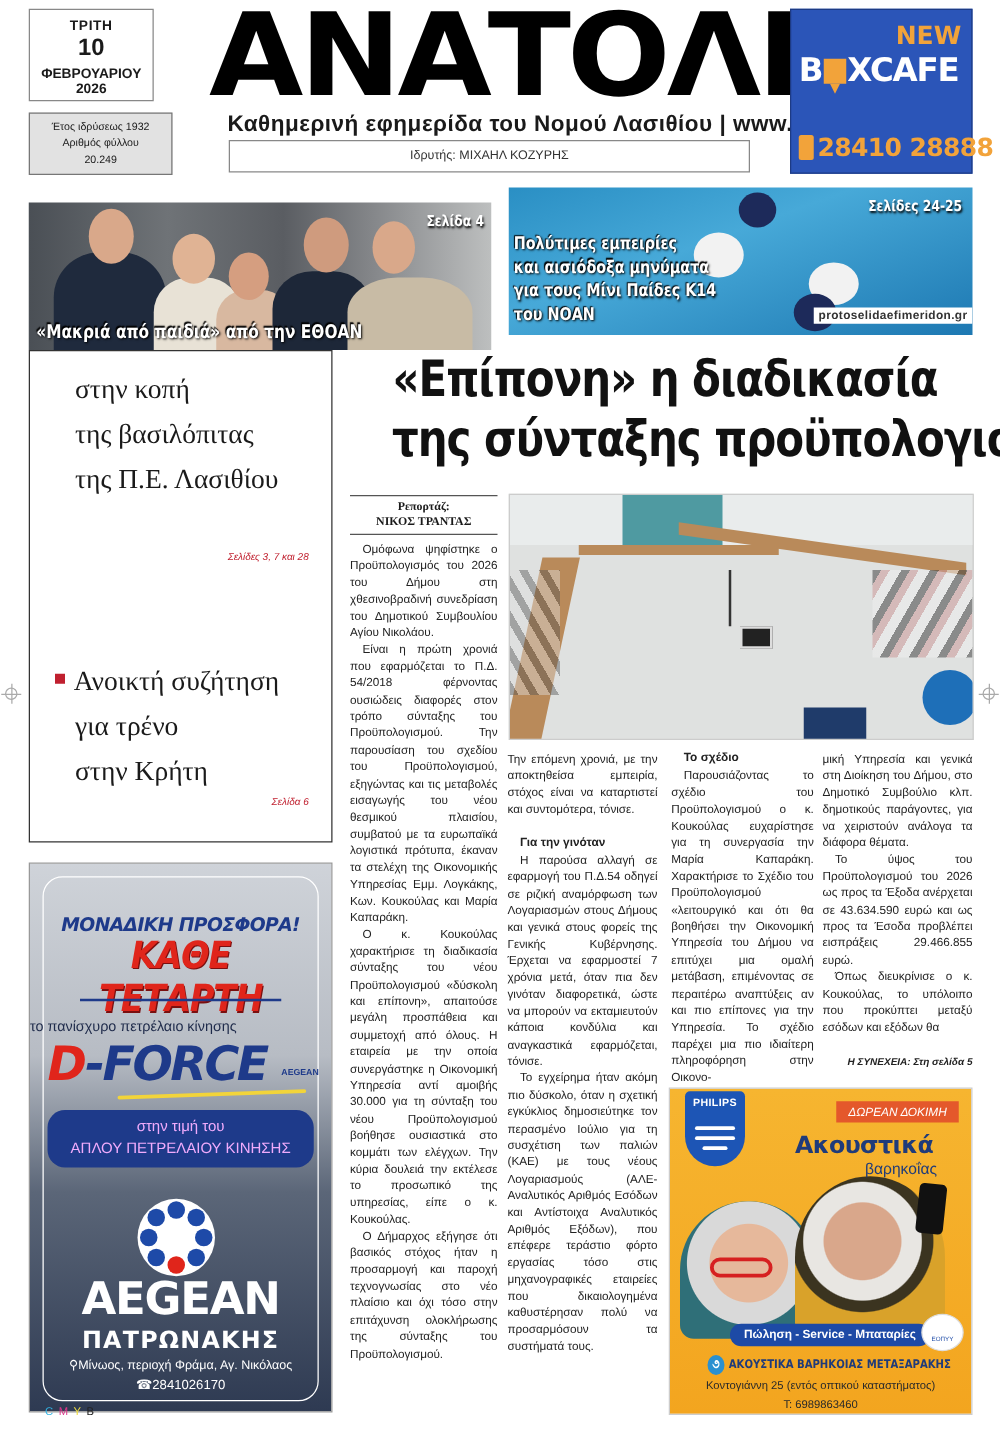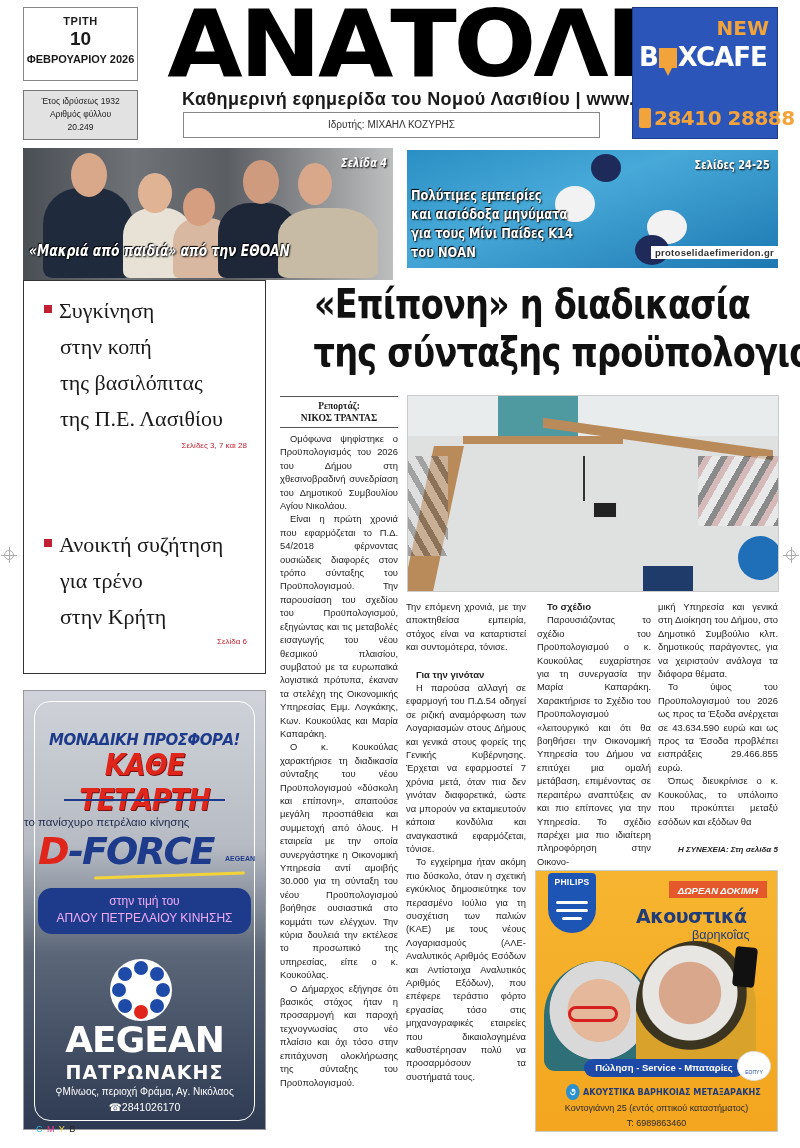--- a/index.html
+++ b/index.html
@@ -1,52 +1,52 @@
 <!DOCTYPE html>
 <html><head>
 <meta charset="utf-8">
 <style>
   * { box-sizing: border-box; margin: 0; padding: 0; }
   html, body { width: 800px; height: 1148px; background: #ffffff; overflow: hidden; }
   body { position: relative; font-family: "Liberation Sans", sans-serif; color: #1a1a1a; }
   .abs { position: absolute; }
 
   
-  .datebox { left: 23px; top: 7px; width: 115px; height: 74px; border: 1px solid #888; text-align: center; background: #fff; }
+  .datebox { left: 23px; top: 7px; width: 100px; height: 74px; border: 1px solid #888; text-align: center; background: #fff; }
   .datebox .dow { font-size: 11px; font-weight: bold; margin-top: 7px; letter-spacing: 0.5px; }
   .datebox .day { font-size: 19px; font-weight: bold; margin-top: 1px; line-height: 22px; }
   .datebox .month { font-size: 11px; font-weight: bold; margin-top: 3px; }
   .issuebox { left: 23px; top: 90px; width: 115px; height: 50px; border: 1px solid #777; background: #e2e2e2; text-align: center; font-size: 8.5px; line-height: 13px; padding-top: 4px; }
   .logo { left: 180px; top: 2px; width: 425px; height: 86px; font-family: "DejaVu Sans", sans-serif; font-weight: bold; font-size: 92px; line-height: 86px; letter-spacing: -3px; text-align: center; transform: scaleX(1.06); transform-origin: center; color: #000; }
   .tagline { left: 182px; top: 89px; width: 425px; font-size: 18px; font-weight: bold; letter-spacing: 0.4px; white-space: nowrap; }
   .founderbox { left: 183px; top: 112px; width: 417px; height: 26px; border: 1px solid #888; text-align: center; font-size: 10px; line-height: 24px; color: #333; }
 
   .boxcafe { left: 632px; top: 7px; width: 146px; height: 132px; background: #2b55b8; border: 1px solid #1d3b85; }
   .boxcafe .new { position: absolute; right: 8px; top: 8px; color: #f2a33a; font-weight: bold; font-size: 20px; font-family: "DejaVu Sans", sans-serif; }
   .boxcafe .brand { position: absolute; left: 6px; top: 34px; color: #fff; font-weight: bold; font-size: 26px; font-family: "DejaVu Sans", sans-serif; letter-spacing: -1px; white-space: nowrap; }
   .boxcafe .brand .o { display: inline-block; width: 18px; height: 20px; background: #f2a33a; vertical-align: -2px; margin: 0 1px; position: relative; }
   .boxcafe .brand .o::after { content: ""; position: absolute; left: 5px; bottom: -8px; border-left: 4px solid transparent; border-right: 4px solid transparent; border-top: 8px solid #f2a33a; }
   .boxcafe .phone { position: absolute; left: 6px; bottom: 8px; color: #f2a33a; font-weight: bold; font-size: 20px; font-family: "DejaVu Sans", sans-serif; white-space: nowrap; letter-spacing: -0.5px; }
   .boxcafe .phone .ph { display: inline-block; width: 12px; height: 20px; background: #f2a33a; border-radius: 2px; vertical-align: -3px; margin-right: 3px; }
 
   
-  .banner1 { left: 23px; top: 148px; width: 370px; height: 132px; background: linear-gradient(90deg, #4a4f55 0%, #6f7377 30%, #5a5d62 55%, #86888b 75%, #bdbfbf 100%); overflow: hidden; font-style: italic; }
+  .banner1 { left: 23px; top: 162px; width: 370px; height: 118px; background: linear-gradient(90deg, #4a4f55 0%, #6f7377 30%, #5a5d62 55%, #86888b 75%, #bdbfbf 100%); overflow: hidden; }
   .banner2 { left: 407px; top: 150px; width: 371px; height: 118px; background: linear-gradient(160deg, #2a8fc4 0%, #47a9d8 40%, #1d78b2 100%); overflow: hidden; }
   .person { position: absolute; border-radius: 40% 40% 10% 10%; }
   .head { position: absolute; border-radius: 50%; background: #d9a88a; }
   .cap { position: absolute; border-radius: 50%; }
   .banner-cap { position: absolute; color: #fff; font-weight: bold; font-family: "DejaVu Sans", sans-serif; text-shadow: 1px 1px 2px #000, -1px -1px 1px #000; transform: scaleX(0.82); transform-origin: left; white-space: nowrap; }
   .banner-page { position: absolute; color: #fff; font-weight: bold; font-family: "DejaVu Sans", sans-serif; font-size: 12px; text-shadow: 1px 1px 2px #000; transform: scaleX(0.82); transform-origin: right; white-space: nowrap; }
   .watermark { position: absolute; right: 0; top: 96px; background: #fff; padding: 1px 4px; font-size: 9.5px; font-weight: bold; color: #333; letter-spacing: 0.3px; }
 
   
   .teasers { left: 23px; top: 280px; width: 243px; height: 394px; border: 1.5px solid #333; }
   .teaser { position: absolute; left: 20px; font-family: "Liberation Serif", serif; font-size: 22px; line-height: 36px; color: #1a1a1a; }
   .teaser .bullet { display: inline-block; width: 8px; height: 8px; background: #c0202f; margin-right: 7px; vertical-align: 5px; margin-left: -16px; }
-  .teaser-page { position: absolute; right: 18px; font-size: 8px; color: #c0202f; }
+  .teaser-page { position: absolute; right: 18px; font-size: 8px; color: #c0202f; font-style: italic; }
 
   
   .headline { left: 272px; top: 280px; width: 520px; text-align: center; font-family: "DejaVu Sans", sans-serif; font-weight: bold; font-size: 40px; line-height: 48px; letter-spacing: -1px; transform: scaleX(0.84); transform-origin: center; color: #111; white-space: nowrap; }
 
   
   .byline { left: 280px; top: 396px; width: 118px; border-top: 1px solid #555; border-bottom: 1px solid #555; text-align: center; font-family: "Liberation Serif", serif; font-size: 9.5px; font-weight: bold; line-height: 12px; padding: 3px 0; }
   .col { position: absolute; font-size: 9.4px; line-height: 13.4px; text-align: justify; color: #222; hyphens: manual; }
   .col p { text-indent: 10px; }
   .col h4 { font-size: 9.5px; font-weight: bold; margin: 10px 0 0 10px; }
   .col h4.first { margin-top: 0; }
@@ -71,21 +71,21 @@
   .aegean .petal { position: absolute; width: 14px; height: 14px; border-radius: 50%; background: #1e4aa8; }
   .aegean .wordmark { position: absolute; left: 0; right: 0; top: 328px; text-align: center; color: #fff; font-weight: bold; font-size: 36px; font-family: "DejaVu Sans", sans-serif; letter-spacing: -1px; }
   .aegean .sub { position: absolute; left: 0; right: 0; top: 370px; text-align: center; color: #fff; font-weight: bold; font-size: 19px; letter-spacing: 1px; font-family: "DejaVu Sans", sans-serif; }
   .aegean .addr { position: absolute; left: 0; right: 0; top: 395px; text-align: center; color: #fff; font-size: 10px; }
   .aegean .tel { position: absolute; left: 0; right: 0; top: 410px; text-align: center; color: #fff; font-size: 10.5px; }
 
   .philips { left: 535px; top: 870px; width: 243px; height: 262px; background: linear-gradient(180deg, #f6b530 0%, #f3a51f 100%); border: 1px solid #ccc; overflow: hidden; }
   .philips .shield { position: absolute; left: 12px; top: 2px; width: 48px; height: 60px; background: #1d55b5; border-radius: 4px 4px 24px 24px; }
   .philips .shield .nm { position: absolute; left: 0; right: 0; top: 4px; text-align: center; color: #fff; font-size: 8.5px; font-weight: bold; letter-spacing: 0.3px; }
   .philips .shield .wave { position: absolute; left: 8px; right: 8px; height: 3px; background: #fff; border-radius: 3px; }
-  .philips .free { position: absolute; right: 10px; top: 10px; width: 98px; height: 17px; background: #e4582b; color: #fff; font-size: 9.5px; font-weight: bold; font-style: italic; text-align: center; line-height: 20px; }
+  .philips .free { position: absolute; right: 10px; top: 10px; width: 98px; height: 17px; background: #e4582b; color: #fff; font-size: 9.5px; font-weight: normal; font-style: italic; text-align: center; line-height: 20px; }
   .philips .h1 { position: absolute; left: 100px; top: 34px; color: #1f3b7a; font-weight: bold; font-size: 19px; font-family: "DejaVu Sans", sans-serif; letter-spacing: -0.5px; }
   .philips .h2 { position: absolute; left: 156px; top: 57px; color: #1f3b7a; font-size: 12.5px; }
   .philips .couple1 { position: absolute; left: 8px; top: 90px; width: 110px; height: 110px; border-radius: 50% 50% 10% 10%; background: radial-gradient(circle at 50% 45%, #e6b89b 0 38%, #d9d9d9 39% 60%, #2f6f78 61%); }
   .philips .couple2 { position: absolute; left: 100px; top: 70px; width: 120px; height: 130px; border-radius: 50% 50% 10% 10%; background: radial-gradient(circle at 45% 40%, #d9a78b 0 30%, #e8e6e2 31% 46%, #3b3420 47% 55%, #d9a22a 56%); }
   .philips .glasses { position: absolute; left: 32px; top: 135px; width: 50px; height: 16px; border: 3px solid #d62020; border-radius: 8px; }
   .philips .mobile { position: absolute; left: 198px; top: 76px; width: 22px; height: 40px; background: #111; border-radius: 4px; transform: rotate(6deg); }
   .philips .service { position: absolute; left: 48px; top: 188px; width: 160px; height: 18px; background: #1d4aa6; border-radius: 9px; color: #fff; font-size: 9.5px; font-weight: bold; text-align: center; line-height: 18px; }
   .philips .eopyy { position: absolute; right: 6px; top: 180px; width: 34px; height: 30px; background: #fff; border-radius: 50%; border: 1px solid #ddd; font-size: 5px; color: #1d4aa6; text-align: center; line-height: 40px; }
   .philips .store { position: absolute; left: 30px; top: 213px; color: #1f3b7a; font-weight: bold; font-size: 9.5px; font-family: "DejaVu Sans", sans-serif; transform: scaleX(0.85); transform-origin: left; white-space: nowrap; }
   .philips .store .ear { display: inline-block; width: 16px; height: 16px; border-radius: 50%; background: #2a90d0; color: #fff; font-size: 10px; text-align: center; line-height: 16px; margin-right: 4px; }
@@ -150,21 +150,20 @@
     <div>Πολύτιμες εμπειρίες</div>
     <div>και αισιόδοξα μηνύματα</div>
     <div>για τους Μίνι Παίδες Κ14</div>
     <div>του ΝΟΑΝ</div>
   </div>
   <div class="watermark">protoselidaefimeridon.gr</div>
 </div>
 
 <div class="abs teasers">
   <div class="teaser" style="top:12px;left:36px;">
-    <div><span class="bullet"></span><span>Συγκίνηση</span></div>
     <div>στην κοπή</div>
     <div>της βασιλόπιτας</div>
     <div>της Π.Ε. Λασιθίου</div>
   </div>
   <div class="teaser-page" style="top:160px;">Σελίδες 3, 7 και 28</div>
 
   <div class="teaser" style="top:246px;left:36px;">
     <div><span class="bullet"></span><span>Ανοικτή συζήτηση</span></div>
     <div>για τρένο</div>
     <div>στην Κρήτη</div>

